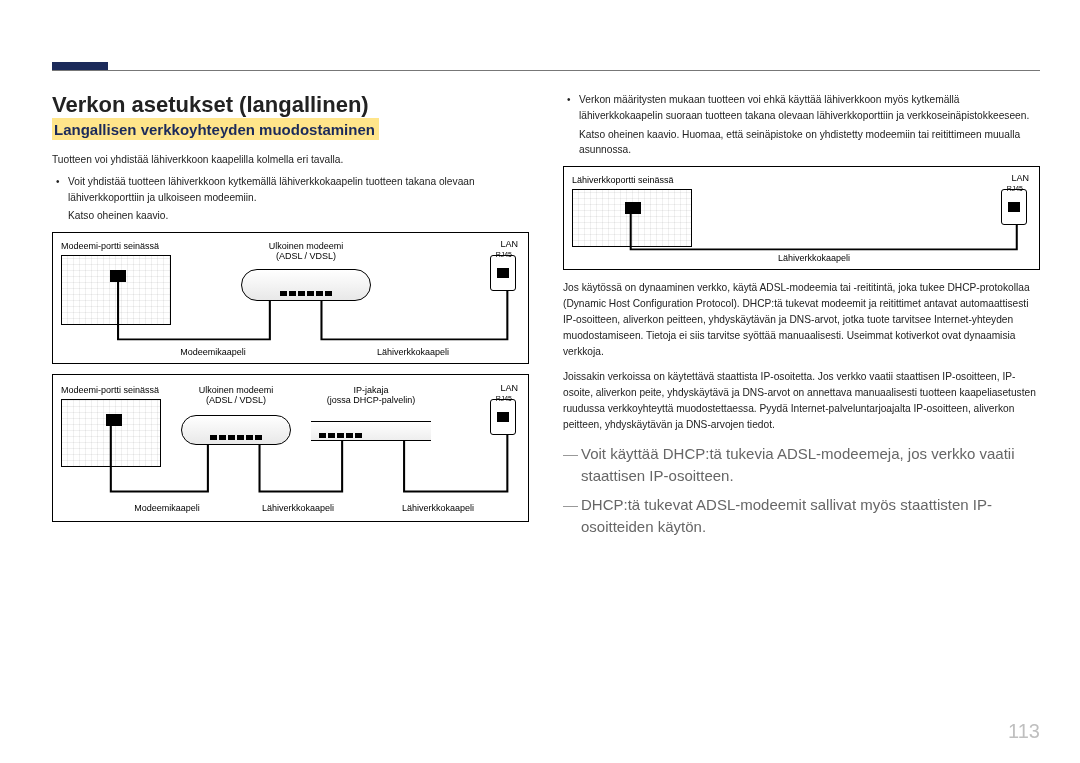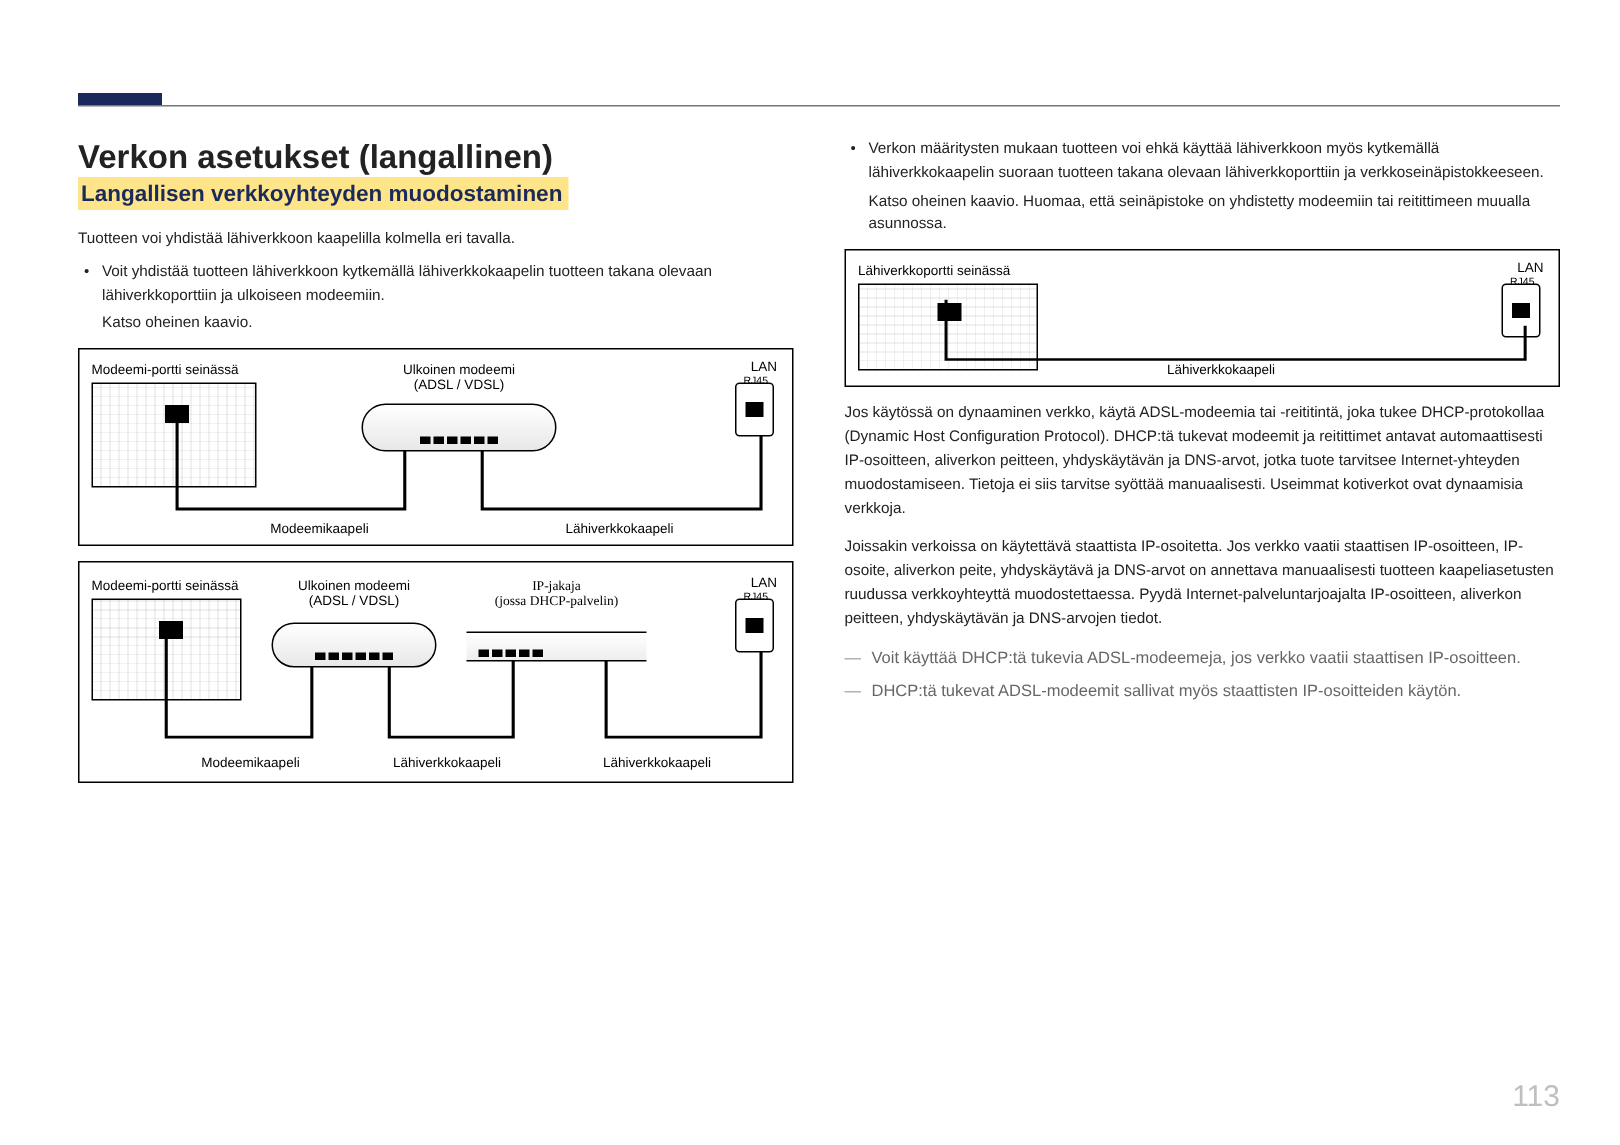--- a/index.html
+++ b/index.html
@@ -82,21 +82,21 @@
   }
 
   .diagram-frame {
     border: 1px solid #000;
     margin: 8px 0 10px 0;
     position: relative;
     height: 132px;
     width: 100%;
   }
   .diagram-frame.tall { height: 148px; }
-  .diagram-frame.short { height: 92px; }
+  .diagram-frame.short { height: 104px; }
 
   .diagram-abs { position: absolute; font-size: 9px; color: #000; }
 
   
   .wall {
     position: absolute;
     border: 1px solid #000;
     background: repeating-linear-gradient(0deg, transparent, transparent 5px, rgba(0,0,0,0.06) 5px, rgba(0,0,0,0.06) 6px),
                 repeating-linear-gradient(90deg, transparent, transparent 5px, rgba(0,0,0,0.06) 5px, rgba(0,0,0,0.06) 6px);
   }
@@ -193,21 +193,21 @@
   .col-right p { margin-bottom: 10px; }
 
   .dash-notes {
     list-style: none;
     margin-top: 4px;
   }
   .dash-notes li {
     position: relative;
     padding-left: 18px;
     color: #666;
-    font-size: 11px;
+    font-size: 15px;
     margin-bottom: 6px;
     line-height: 1.5;
   }
   .dash-notes li::before {
     content: "―";
     position: absolute;
     left: 0;
     top: 0;
     color: #999;
   }
@@ -294,21 +294,21 @@
         <div class="modem-ports">
             <span></span>
             <span></span>
             <span></span>
             <span></span>
             <span></span>
             <span></span>
           </div>
       </div>
 
-      <div class="diagram-abs" style="left:258px; top:10px; width:120px; text-align:center;font-family:Liberation Serif, serif;">
+      <div class="diagram-abs" style="left:258px; top:10px; width:120px; text-align:center;">
         <span>IP-jakaja</span><br>
         <span>(jossa DHCP-palvelin)</span>
       </div>
       <div class="router" style="left:258px; top:46px; width:120px; height:20px;">
         <div class="rports">
             <span></span>
             <span></span>
             <span></span>
             <span></span>
             <span></span>

